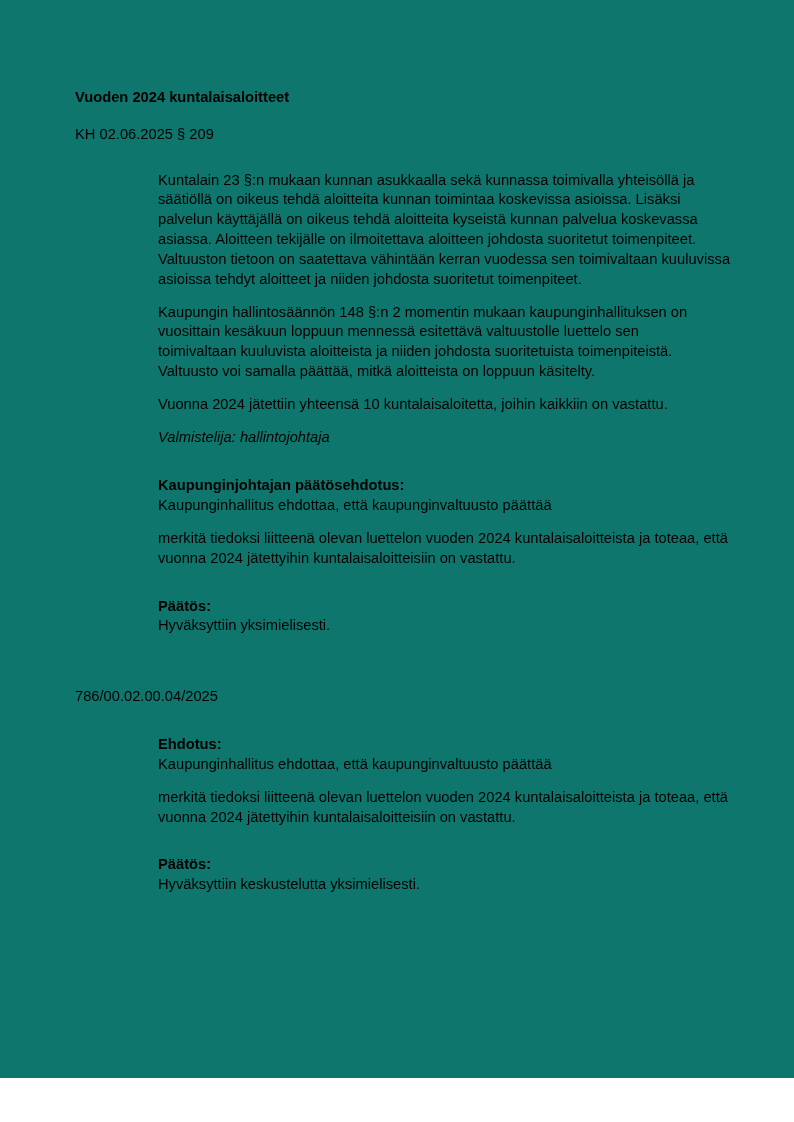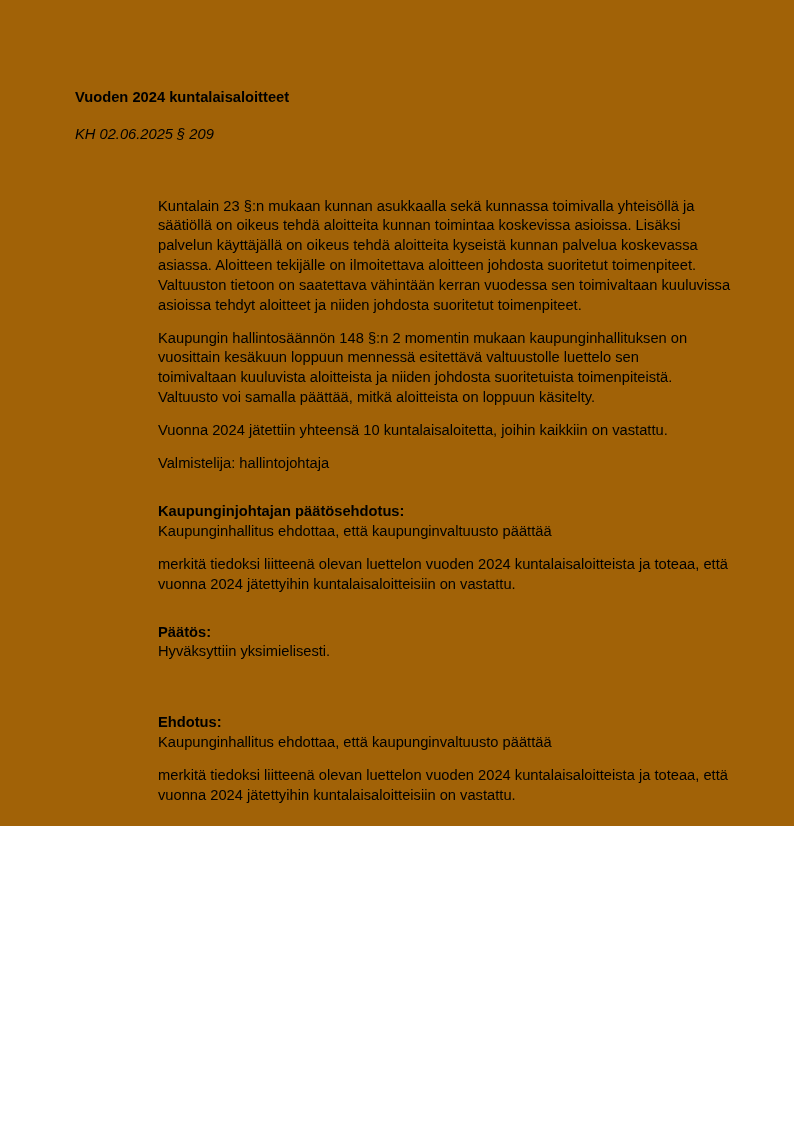--- a/index.html
+++ b/index.html
@@ -3,54 +3,54 @@
 <meta charset="utf-8">
 <style>
   html, body {
     margin: 0;
     padding: 0;
     background: #ffffff;
   }
   .page {
     position: relative;
     width: 794px;
-    height: 826px;
+    height: 1078px;
     box-sizing: border-box;
-    background: #a16207;
+    background: #0f766e;
     color: #000000;
     padding: 88px 36px 0 75px;
     font-family: "Liberation Sans", "DejaVu Sans", sans-serif;
     font-size: 14.7px;
     line-height: 19.8px;
     overflow: hidden;
   }
   .doc-title {
     font-weight: bold;
     margin: 0 0 17px 0;
   }
   .section-label {
     margin: 0;
   }
   .kh-label {
-    margin-bottom: 52px;
-    font-style: italic;
+    margin-bottom: 26px;
   }
   .kv-block {
     margin-top: 51px;
     margin-bottom: 17px;
   }
   .indent {
     margin-left: 83px;
   }
   .para {
     margin: 0 0 13.3px 0;
     white-space: pre-line;
   }
   .pre-heading-gap {
     margin-bottom: 17px;
+    font-style: italic;
   }
   .bold {
     font-weight: bold;
     margin-top: 28px;
   }
   .tight {
     margin-bottom: 0;
   }
 </style>
 </head>
@@ -79,20 +79,21 @@
     <p class="para bold tight">Kaupunginjohtajan päätösehdotus:</p>
     <p class="para">Kaupunginhallitus ehdottaa, että kaupunginvaltuusto päättää</p>
     <p class="para">merkitä tiedoksi liitteenä olevan luettelon vuoden 2024 kuntalaisaloitteista ja toteaa, että
 vuonna 2024 jätettyihin kuntalaisaloitteisiin on vastattu.</p>
 
     <p class="para bold tight">Päätös:</p>
     <p class="para">Hyväksyttiin yksimielisesti.</p>
   </div>
 
   <div class="kv-block">
+    <div class="section-label">786/00.02.00.04/2025</div>
   </div>
 
   <div class="indent">
     <p class="para bold tight">Ehdotus:</p>
     <p class="para">Kaupunginhallitus ehdottaa, että kaupunginvaltuusto päättää</p>
     <p class="para">merkitä tiedoksi liitteenä olevan luettelon vuoden 2024 kuntalaisaloitteista ja toteaa, että
 vuonna 2024 jätettyihin kuntalaisaloitteisiin on vastattu.</p>
 
     <p class="para bold tight">Päätös:</p>
     <p class="para">Hyväksyttiin keskustelutta yksimielisesti.</p>

